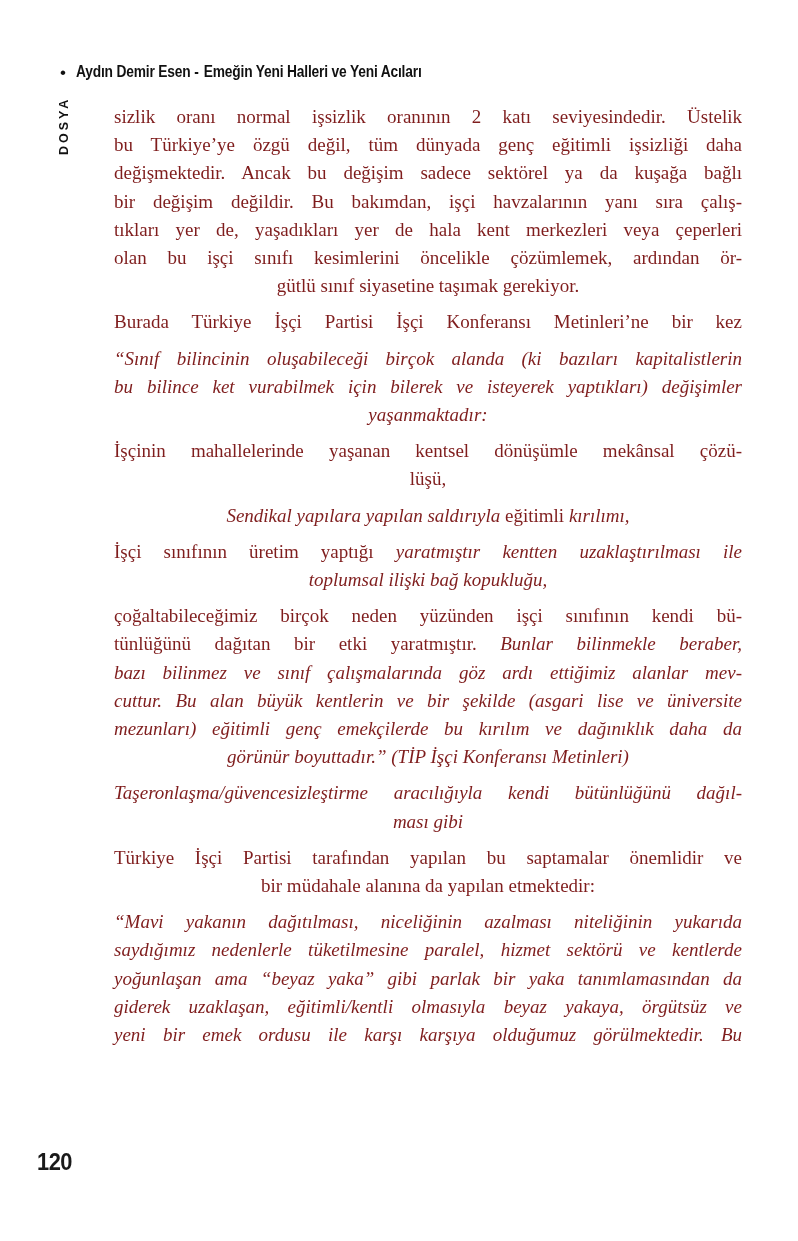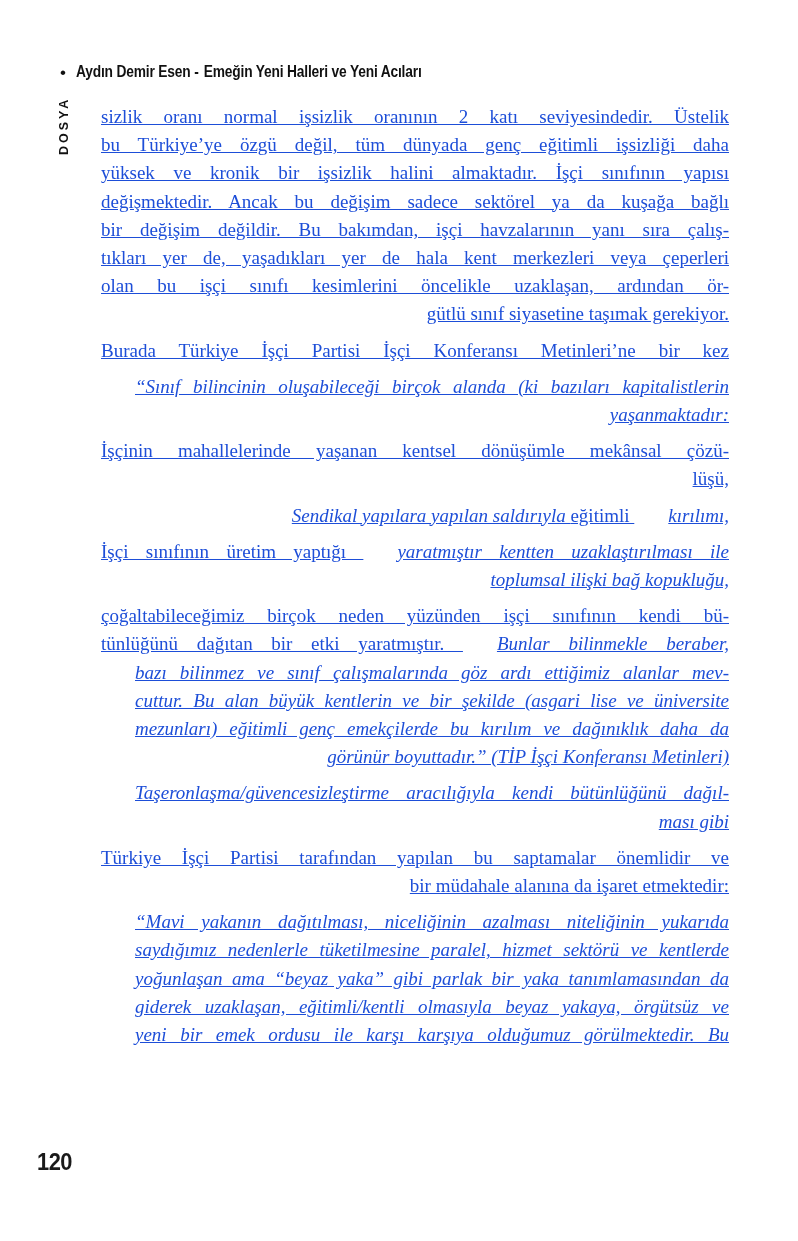--- a/index.html
+++ b/index.html
@@ -54,32 +54,31 @@
     font-weight: 800;
     font-size: 12.5px;
     letter-spacing: 3px;
     color: #111;
     line-height: 22px;
   }
 
   
   .body-text {
     position: absolute;
-    left: 101px; top: 103px;
+    left: 114px; top: 103px;
     width: 628px;
     font-size: 19px;
     line-height: 28.2px;
-    color: #1d4ed8;
-    text-decoration: underline;
+    color: #7f1d1d;
   }
   .para { margin: 0 0 8px 0; }
   .para:last-child { margin-bottom: 0; }
-  .line { text-align: right; }
+  .line { text-align: center; }
   .line.just { text-align: justify; text-align-last: justify; }
-  .it { font-style: italic; margin-left: 34px; }
+  .it { font-style: italic; }
   .rm { font-style: normal; }
 
   
   .page-number {
     position: absolute;
     left: 37px; top: 1149px;
     font-family: "Liberation Sans", sans-serif;
     font-weight: 700;
     font-size: 23px;
     letter-spacing: -0.5px;
@@ -97,32 +96,32 @@
     <span class="bullet">•</span>
     <span class="header-text"><span class="author">Aydın Demir Esen -</span><span class="title">Emeğin Yeni Halleri ve Yeni Acıları</span></span>
   </div>
 
   <div class="section-label">DOSYA</div>
 
   <div class="body-text" id="body-text">
       <div class="para">
         <div class="line just"><span class="rm">sizlik oranı normal işsizlik oranının 2 katı seviyesindedir. Üstelik</span></div>
         <div class="line just"><span class="rm">bu Türkiye’ye özgü değil, tüm dünyada genç eğitimli işsizliği daha</span></div>
-        <div class="line just"><span class="rm">yüksek ve kronik bir işsizlik halini almaktadır. İşçi sınıfının yapısı</span></div>
         <div class="line just"><span class="rm">değişmektedir. Ancak bu değişim sadece sektörel ya da kuşağa bağlı</span></div>
         <div class="line just"><span class="rm">bir değişim değildir. Bu bakımdan, işçi havzalarının yanı sıra çalış-</span></div>
         <div class="line just"><span class="rm">tıkları yer de, yaşadıkları yer de hala kent merkezleri veya çeperleri</span></div>
-        <div class="line just"><span class="rm">olan bu işçi sınıfı kesimlerini öncelikle uzaklaşan, ardından ör-</span></div>
+        <div class="line just"><span class="rm">olan bu işçi sınıfı kesimlerini öncelikle çözümlemek, ardından ör-</span></div>
         <div class="line"><span class="rm">gütlü sınıf siyasetine taşımak gerekiyor.</span></div>
       </div>
       <div class="para">
         <div class="line just"><span class="rm">Burada Türkiye İşçi Partisi İşçi Konferansı Metinleri’ne bir kez</span></div>
       </div>
       <div class="para">
         <div class="line just"><span class="it">“Sınıf bilincinin oluşabileceği birçok alanda (ki bazıları kapitalistlerin</span></div>
+        <div class="line just"><span class="it">bu bilince ket vurabilmek için bilerek ve isteyerek yaptıkları) değişimler</span></div>
         <div class="line"><span class="it">yaşanmaktadır:</span></div>
       </div>
       <div class="para">
         <div class="line just"><span class="rm">İşçinin mahallelerinde yaşanan kentsel dönüşümle mekânsal çözü-</span></div>
         <div class="line"><span class="rm">lüşü,</span></div>
       </div>
       <div class="para">
         <div class="line"><span class="it">Sendikal yapılara yapılan saldırıyla </span><span class="rm">eğitimli </span><span class="it">kırılımı,</span></div>
       </div>
       <div class="para">
@@ -136,21 +135,21 @@
         <div class="line just"><span class="it">cuttur. Bu alan büyük kentlerin ve bir şekilde (asgari lise ve üniversite</span></div>
         <div class="line just"><span class="it">mezunları) eğitimli genç emekçilerde bu kırılım ve dağınıklık daha da</span></div>
         <div class="line"><span class="it">görünür boyuttadır.” (TİP İşçi Konferansı Metinleri)</span></div>
       </div>
       <div class="para">
         <div class="line just"><span class="it">Taşeronlaşma/güvencesizleştirme aracılığıyla kendi bütünlüğünü dağıl-</span></div>
         <div class="line"><span class="it">ması gibi</span></div>
       </div>
       <div class="para">
         <div class="line just"><span class="rm">Türkiye İşçi Partisi tarafından yapılan bu saptamalar önemlidir ve</span></div>
-        <div class="line"><span class="rm">bir müdahale alanına da işaret etmektedir:</span></div>
+        <div class="line"><span class="rm">bir müdahale alanına da yapılan etmektedir:</span></div>
       </div>
       <div class="para">
         <div class="line just"><span class="it">“Mavi yakanın dağıtılması, niceliğinin azalması niteliğinin yukarıda</span></div>
         <div class="line just"><span class="it">saydığımız nedenlerle tüketilmesine paralel, hizmet sektörü ve kentlerde</span></div>
         <div class="line just"><span class="it">yoğunlaşan ama “beyaz yaka” gibi parlak bir yaka tanımlamasından da</span></div>
         <div class="line just"><span class="it">giderek uzaklaşan, eğitimli/kentli olmasıyla beyaz yakaya, örgütsüz ve</span></div>
         <div class="line just"><span class="it">yeni bir emek ordusu ile karşı karşıya olduğumuz görülmektedir. Bu</span></div>
       </div>
     </div>
 

